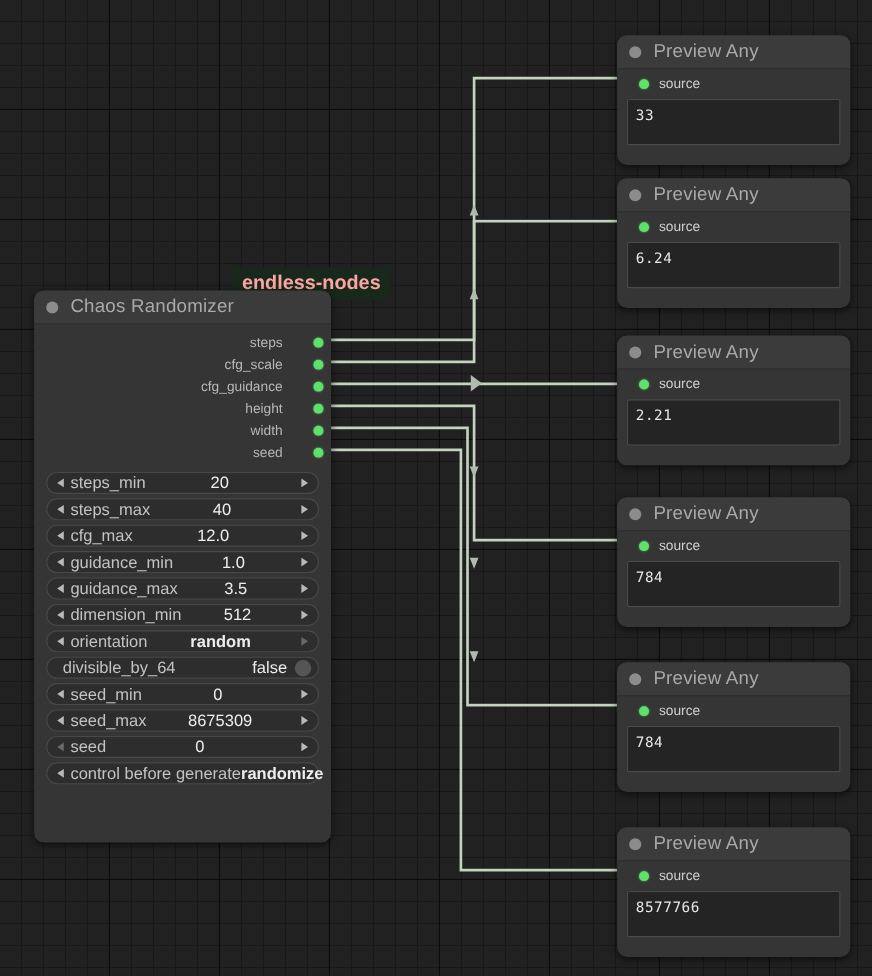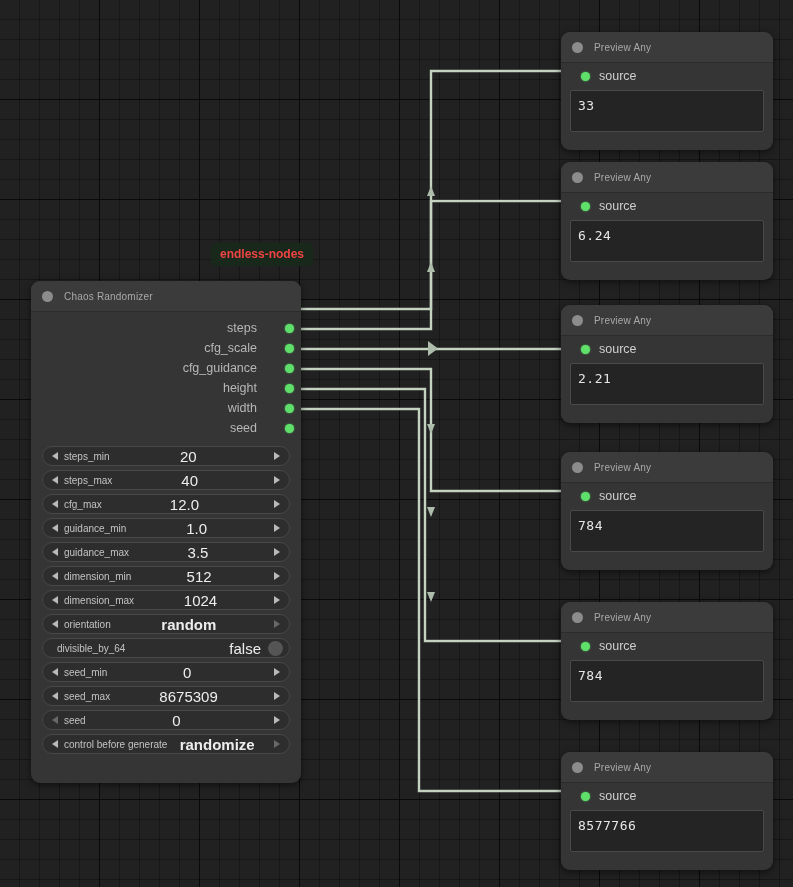--- a/index.html
+++ b/index.html
@@ -38,37 +38,37 @@
     display: flex; align-items: center;
     padding-left: 11px;
     background: #3b3b3b;
     border-bottom: 1px solid #2c2c2c;
   }
   .title-dot {
     width: 11px; height: 11px; border-radius: 50%;
     background: #8c8c8c; flex: 0 0 auto; margin-right: 11px;
   }
   .title-text {
-    font-size: 10px; color: #a9a9a9; letter-spacing: .2px;
+    font-size: 17px; color: #a9a9a9; letter-spacing: .2px;
     white-space: nowrap;
   }
 
   
   .badge {
     position: absolute;
     background: #18281a;
-    color: #ef4444;
-    font-size: 12px; font-weight: bold;
+    color: #fca5a5;
+    font-size: 18px; font-weight: bold;
     padding: 4px 9px 5px;
     border-radius: 5px;
     white-space: nowrap;
   }
 
   
-  #chaos { left: 31px; top: 264px; width: 270px; height: 502px; margin-top: 17px; }
+  #chaos { left: 31px; top: 264px; width: 270px; height: 502px; }
   .outputs { padding-top: 6px; }
   .out-row {
     height: 20px; display: flex; align-items: center;
     justify-content: flex-end; padding-right: 7px; gap: 19px;
   }
   .out-label { font-size: 12.5px; color: #b7b7b7; margin-right: 9px; }
   .slot-dot {
     width: 9px; height: 9px; border-radius: 50%;
     background: #5fe06a;
     box-shadow: 0 0 2px rgba(95,224,106,.8);
@@ -87,21 +87,21 @@
   }
   .w .arrow {
     width: 0; height: 0; flex: 0 0 auto;
     border-top: 4.5px solid transparent;
     border-bottom: 4.5px solid transparent;
   }
   .w .arrow-l { border-right: 6px solid #b9b9b9; }
   .w .arrow-r { border-left: 6px solid #b9b9b9; margin-left: auto; }
   .w .arrow-dim { opacity: .42; }
   .w .wname {
-    font-size: 10px; color: #c3c3c3;
+    font-size: 15px; color: #c3c3c3;
     margin-left: 6px; white-space: nowrap;
   }
   .w .wval {
     font-size: 15px; color: #ededed;
     margin-left: auto; padding-right: 7px; white-space: nowrap;
   }
   .w .wval-bold { font-weight: bold; }
   .w.no-arrows { padding: 0 6px 0 14px; }
   .w .knob {
     width: 15px; height: 15px; border-radius: 50%;
@@ -237,26 +237,20 @@
         <span class="arrow arrow-r"></span>
       </div>
       <div class="w">
         <span class="arrow arrow-l"></span>
         <span class="wname">dimension_min</span>
         <span class="wval">512</span>
         <span class="arrow arrow-r"></span>
       </div>
       <div class="w">
         <span class="arrow arrow-l"></span>
-        <span class="wname">dimension_max</span>
-        <span class="wval">1024</span>
-        <span class="arrow arrow-r"></span>
-      </div>
-      <div class="w">
-        <span class="arrow arrow-l"></span>
         <span class="wname">orientation</span>
         <span class="wval wval-bold">random</span>
         <span class="arrow arrow-r arrow-dim"></span>
       </div>
       <div class="w no-arrows">
         <span class="wname" style="margin-left:0">divisible_by_64</span>
         <span class="wval">false</span>
         <span class="knob"></span>
       </div>
       <div class="w">

